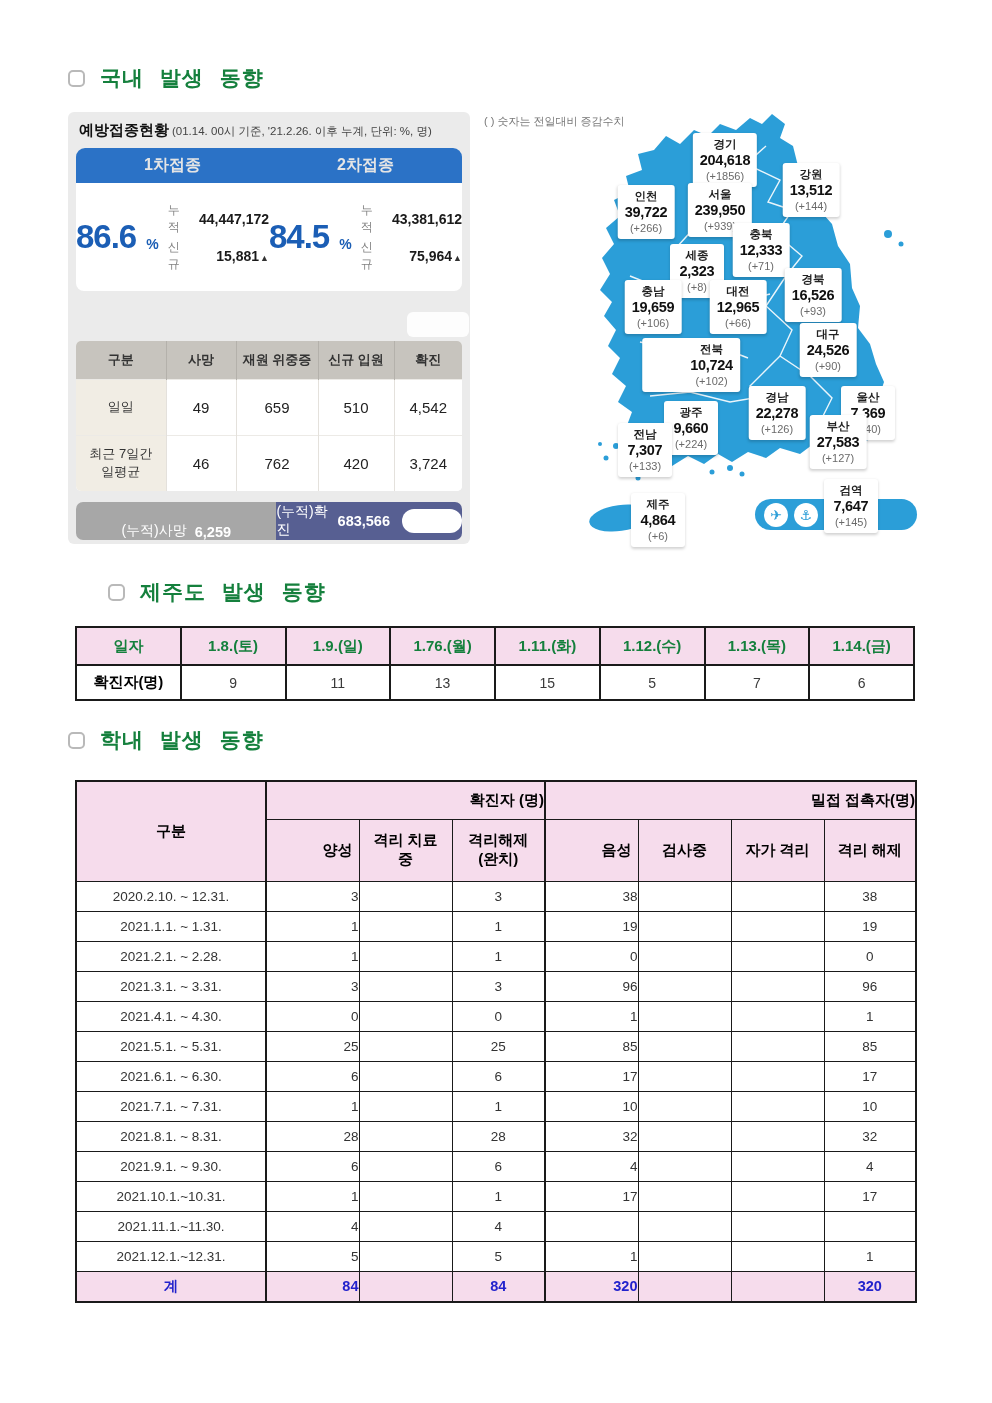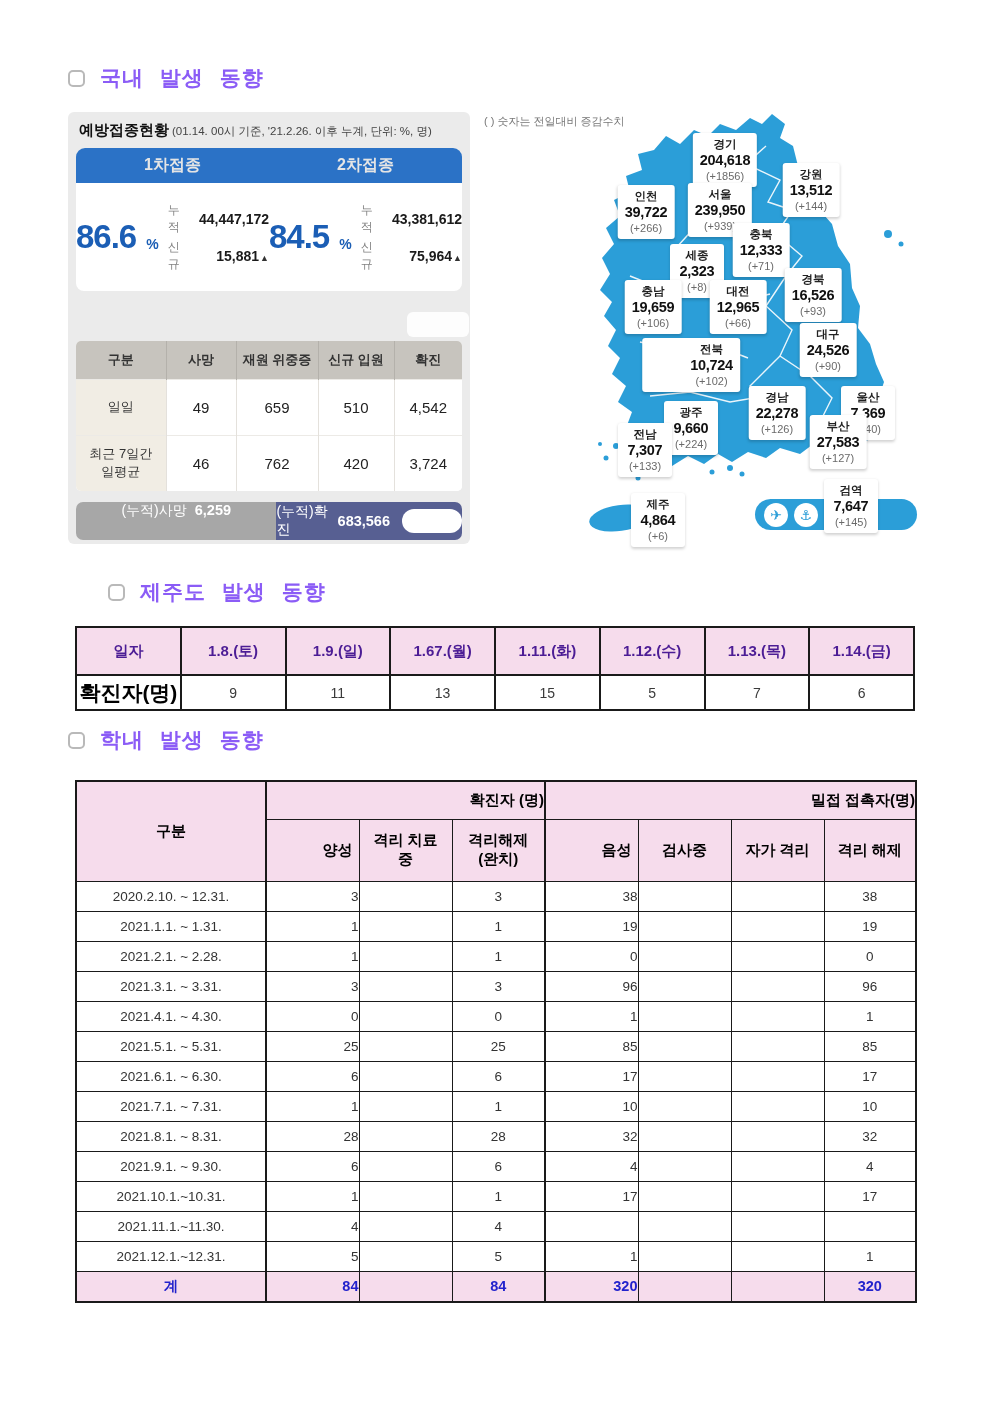--- a/index.html
+++ b/index.html
@@ -9,21 +9,21 @@
     font-family: "Liberation Sans", "DejaVu Sans", sans-serif;
     color: #111;
   }
 
   
   .sec-title { position:absolute; left:68px; display:flex; align-items:center; gap:15px; }
   .sec-title .cbox {
     width:17px; height:17px; border:2px solid #b9b9b9; border-radius:5px; background:#fff;
     flex:0 0 auto;
   }
-  .sec-title h2 { font-size:21px; font-weight:bold; color:#8b5cf6; letter-spacing:1px; word-spacing:9px; }
+  .sec-title h2 { font-size:21px; font-weight:bold; color:#15803d; letter-spacing:1px; word-spacing:9px; }
 
   
   .left-panel {
     position:absolute; left:68px; top:112px; width:402px; height:432px;
     background:#ebebeb; border-radius:6px;
   }
   .panel-head { position:absolute; left:11px; font-size:15px; font-weight:bold; color:#111; }
   .panel-head .note { font-weight:normal; font-size:11.5px; color:#444; margin-left:3px; }
 
   .vac-card { position:absolute; left:8px; top:36px; width:386px; }
@@ -59,21 +59,21 @@
     background:#fff; font-size:15px; color:#222; height:56px; text-align:center;
     border-left:1px solid #e4e1dc; border-top:1px solid #eceae6;
   }
   .ob-table tbody td.rowlab {
     background:#f1ede4; font-size:13px; color:#333; border-left:none; padding:0 8px;
   }
   .cum-bar {
     position:absolute; left:8px; top:390px; width:386px; height:38px;
     display:flex; border-radius:7px; overflow:hidden; color:#fff; font-size:14px;
   }
-  .cum-bar .g { flex:1.08; background:#a7a7a7; display:flex; align-items:flex-start; justify-content:center; gap:8px; }
+  .cum-bar .g { flex:1.08; background:#a7a7a7; display:flex; align-items:flex-end; justify-content:center; gap:8px; }
   .cum-bar .p { flex:1; background:#575f92; display:flex; align-items:center; justify-content:center; gap:8px; }
   .cum-bar b { font-size:14.5px; }
   .cum-pill { width:60px; height:24px; background:#fff; border-radius:12px; margin-left:4px; flex:0 0 auto; }
 
   
   .map { position:absolute; left:480px; top:106px; width:470px; height:465px; }
   .map-note { position:absolute; left:4px; top:8px; font-size:11px; color:#777; }
   .map svg { position:absolute; left:0; top:0; }
   .region-label {
     position:absolute; transform:translate(-50%,-50%); background:#fff;
@@ -90,23 +90,23 @@
   .q-icon {
     width:24px; height:24px; border-radius:50%; background:#fff; color:#2b9ed8;
     display:flex; align-items:center; justify-content:center; font-size:14px; line-height:1;
   }
 
   
   .jeju-table {
     position:absolute; left:75px; top:626px; width:840px; border-collapse:collapse; table-layout:fixed;
   }
   .jeju-table td { border:2px solid #1a1a1a; text-align:center; }
-  .jeju-table tr.hd td { background:#f6dcec; height:48px; font-size:15px; font-weight:bold; color:#4c1d95; }
+  .jeju-table tr.hd td { background:#f6dcec; height:38px; font-size:15px; font-weight:bold; color:#15803d; }
   .jeju-table tr.dt td { background:#fff; height:35px; font-size:14px; color:#3a3a3a; }
-  .jeju-table tr.dt td.rl { font-size:21px; font-weight:bold; color:#000;margin-left:40px; }
+  .jeju-table tr.dt td.rl { font-size:15px; font-weight:bold; color:#000;margin-left:40px; }
 
   
   .school-table {
     position:absolute; left:75px; top:780px; width:840px; border-collapse:collapse; table-layout:fixed;
   }
   .school-table td { border:1.5px solid #1a1a1a; text-align:center; }
   .school-table .hd td { background:#f6dcec; font-weight:bold; font-size:15px; color:#000; line-height:1.25; }
   .school-table .hd1 td { height:38px; }
   .school-table .hd2 td { height:62px; padding:2px 6px; }
   .school-table tbody td { height:30px; font-size:13.5px; color:#333; background:#fff; }
@@ -354,21 +354,21 @@
   <span class="cbox"></span>
   <h2>제주도 발생 동향</h2>
 </div>
 
 <table class="jeju-table">
   <tbody>
     <tr class="hd" id="jeju-head-row">
         <td>일자</td>
         <td>1.8.(토)</td>
         <td>1.9.(일)</td>
-        <td>1.67.(월)</td>
+        <td>1.76.(월)</td>
         <td>1.11.(화)</td>
         <td>1.12.(수)</td>
         <td>1.13.(목)</td>
         <td>1.14.(금)</td>
       </tr>
     <tr class="dt" id="jeju-data-row">
         <td class="rl">확진자(명)</td>
         <td>9</td>
         <td>11</td>
         <td>13</td>

